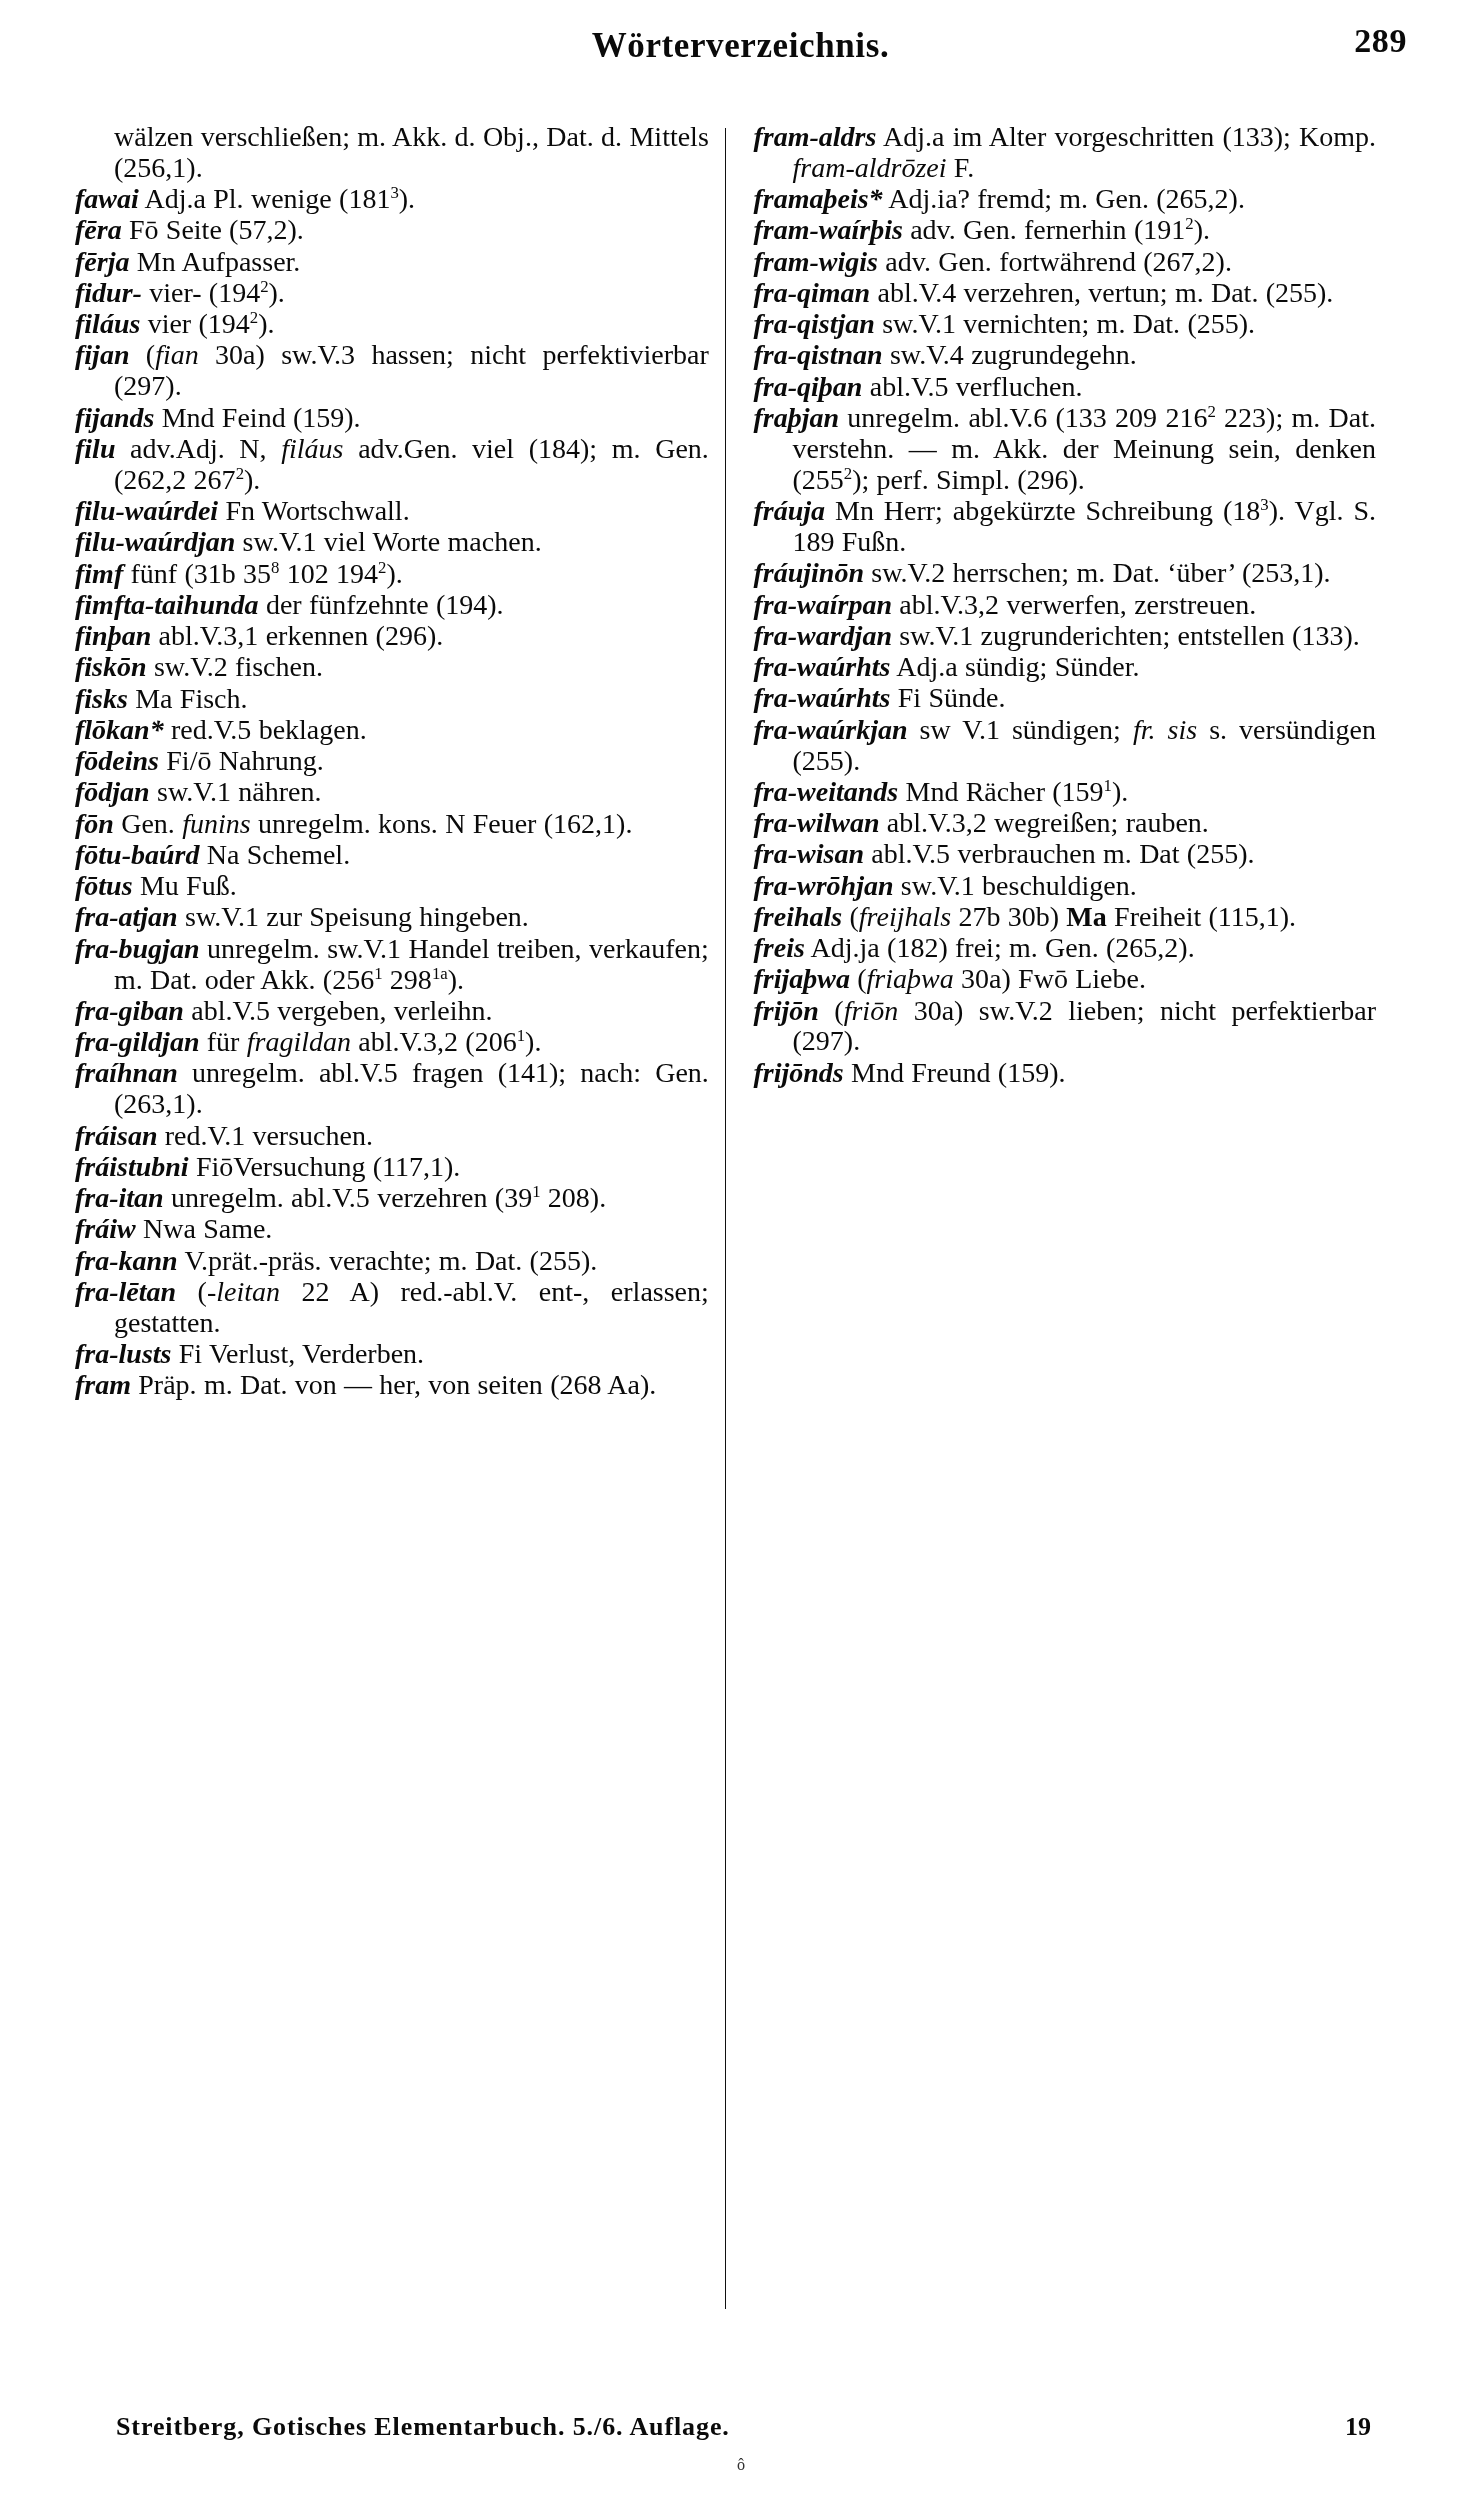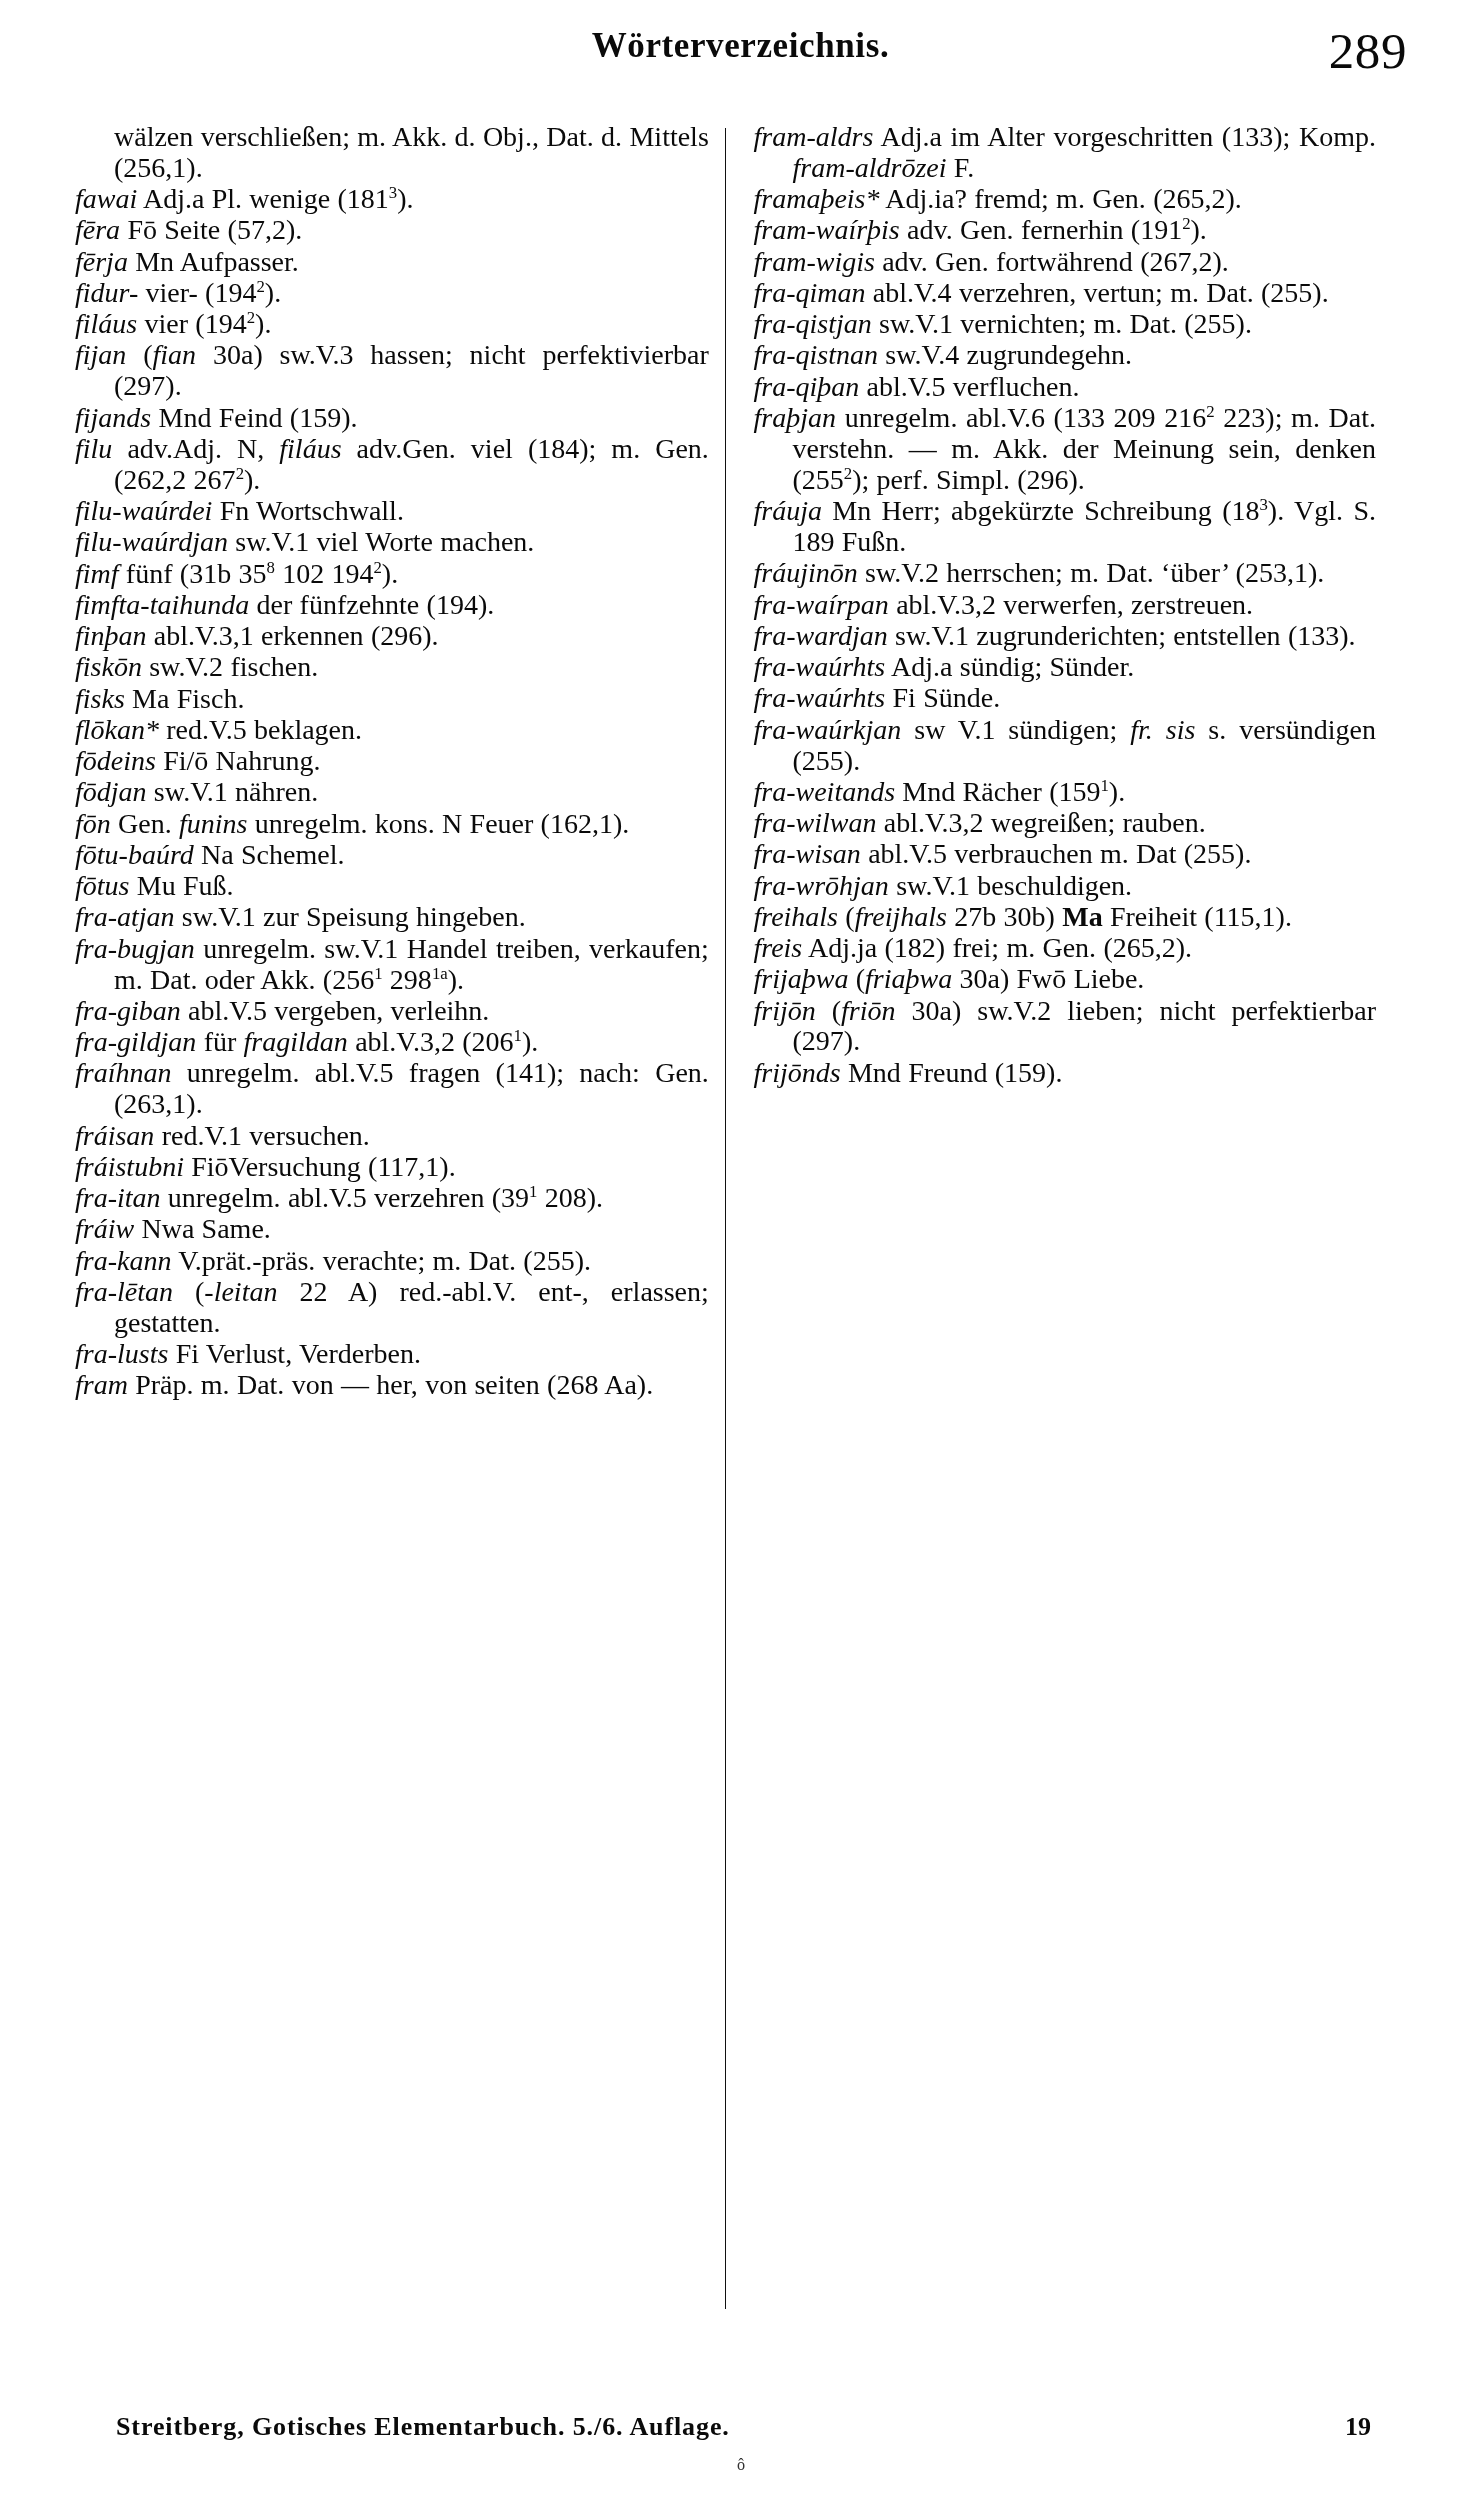--- a/index.html
+++ b/index.html
@@ -37,22 +37,22 @@
     text-align: center;
     font-size: 35px;
     font-weight: bold;
     letter-spacing: 0.6px;
     font-family: "Liberation Serif", "DejaVu Serif", serif;
   }
   .head-pageno {
     position: absolute;
     right: 74px;
     top: -3.7px;
-    font-size: 51px;
-    font-weight: normal;
+    font-size: 34px;
+    font-weight: bold;
     letter-spacing: 0.6px;
   }
 
   
   .columns {
     position: absolute;
     top: 122px;
     left: 75px;
     right: 69px;
     bottom: 119px;
@@ -82,20 +82,21 @@
     text-align: left;
     word-spacing: 0.3px;
   }
   .entry.justified {
     text-align: justify;
     text-align-last: left;
   }
   .hw {
     font-style: italic;
     font-family: "Liberation Serif", "DejaVu Serif", serif;
+    font-weight: bold;
   }
   .it { font-style: italic; }
   .bd { font-weight: bold; }
   sup {
     font-size: 0.6em;
     vertical-align: super;
     line-height: 0;
   }
 
   

